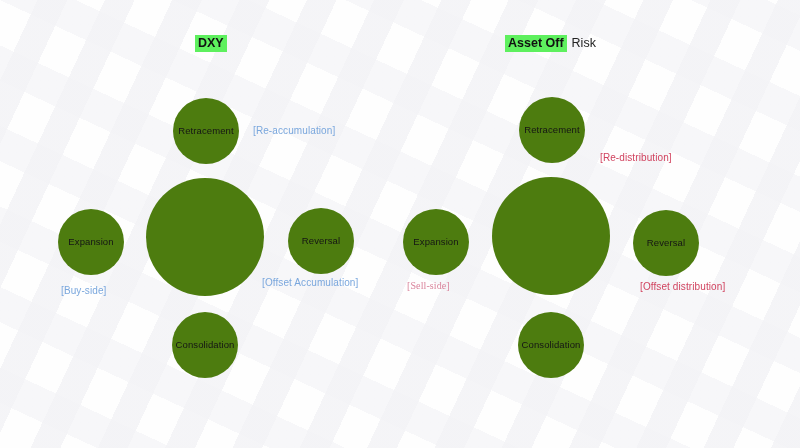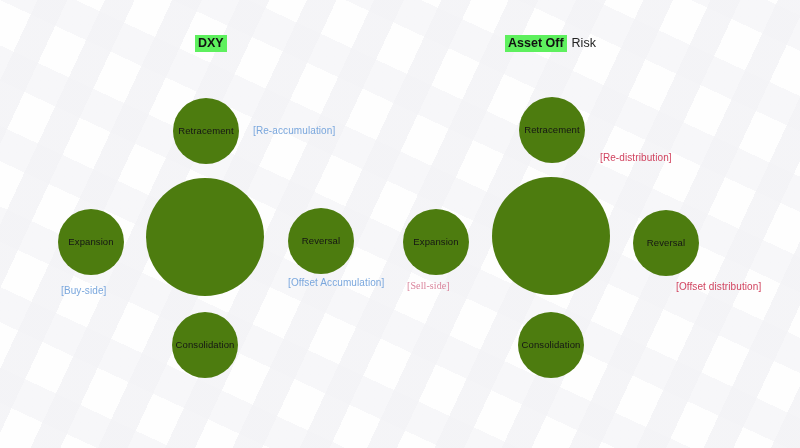--- a/index.html
+++ b/index.html
@@ -126,21 +126,21 @@
     </div>
 
     <div class="node" style="left:172px; top:312px; width:66px; height:66px;">
       <span class="node-label">Consolidation</span>
     </div>
 
     <div class="ann blue" style="left:253px; top:124px;">[Re-accumulation]</div>
 
     <div class="ann blue" style="left:61px; top:284px;">[Buy-side]</div>
 
-    <div class="ann blue" style="left:288px; top:276px;">[Offset Accumulation]</div>
+    <div class="ann blue" style="left:262px; top:276px;">[Offset Accumulation]</div>
   </div>
 
   <div class="cluster">
 
     <div class="header" style="left:505px; top:35px;">
       <span class="hl">Asset Off</span><span class="plain">Risk</span>
     </div>
 
     <div class="node" style="left:519px; top:97px; width:66px; height:66px;">
       <span class="node-label">Retracement</span>
@@ -159,16 +159,16 @@
     </div>
 
     <div class="node" style="left:518px; top:312px; width:66px; height:66px;">
       <span class="node-label">Consolidation</span>
     </div>
 
     <div class="ann red" style="left:600px; top:123px;margin-top:28px;">[Re-distribution]</div>
 
     <div class="ann pink" style="left:407px; top:279px;font-family:Liberation Serif, serif;">[Sell-side]</div>
 
-    <div class="ann red" style="left:644px; top:280px;padding-left:32px;">[Offset distribution]</div>
+    <div class="ann red" style="left:608px; top:280px;padding-left:32px;">[Offset distribution]</div>
   </div>
 
 </div>
 
 </body></html>

